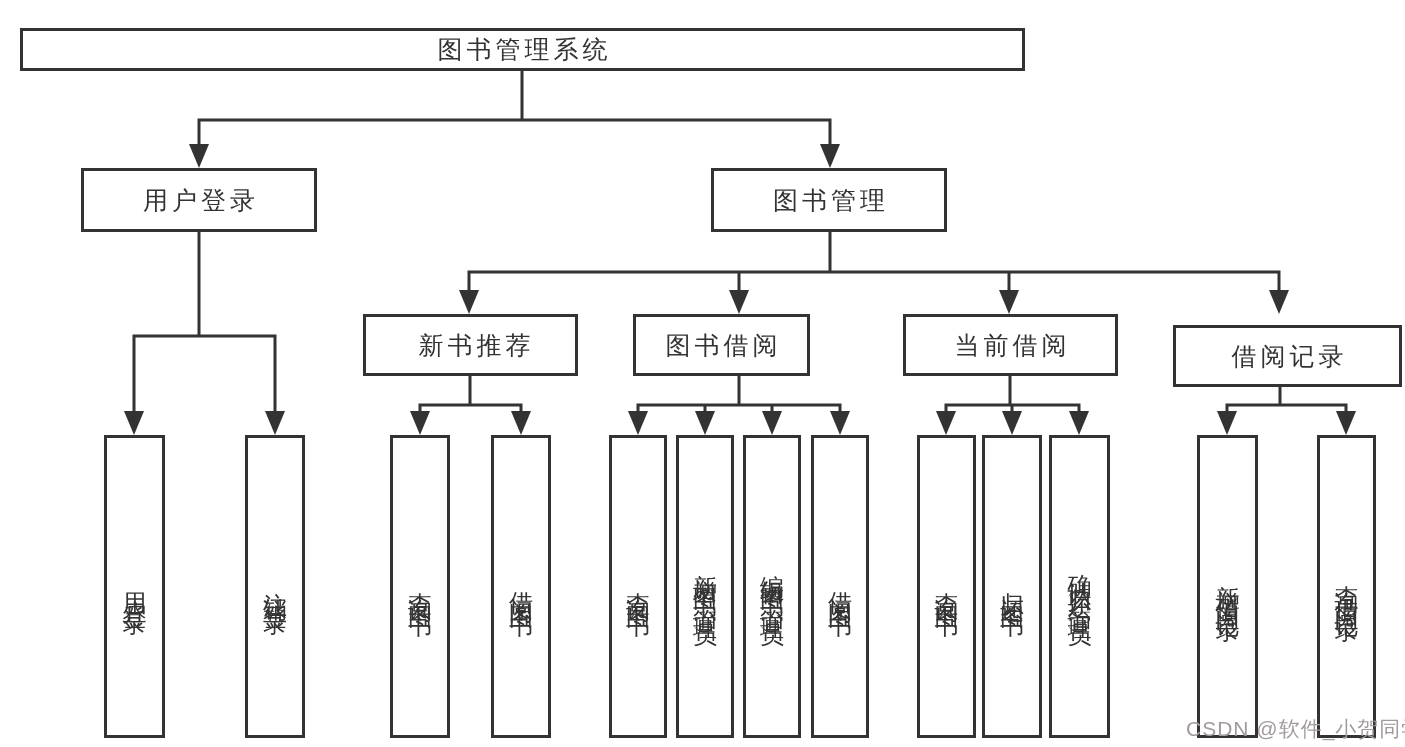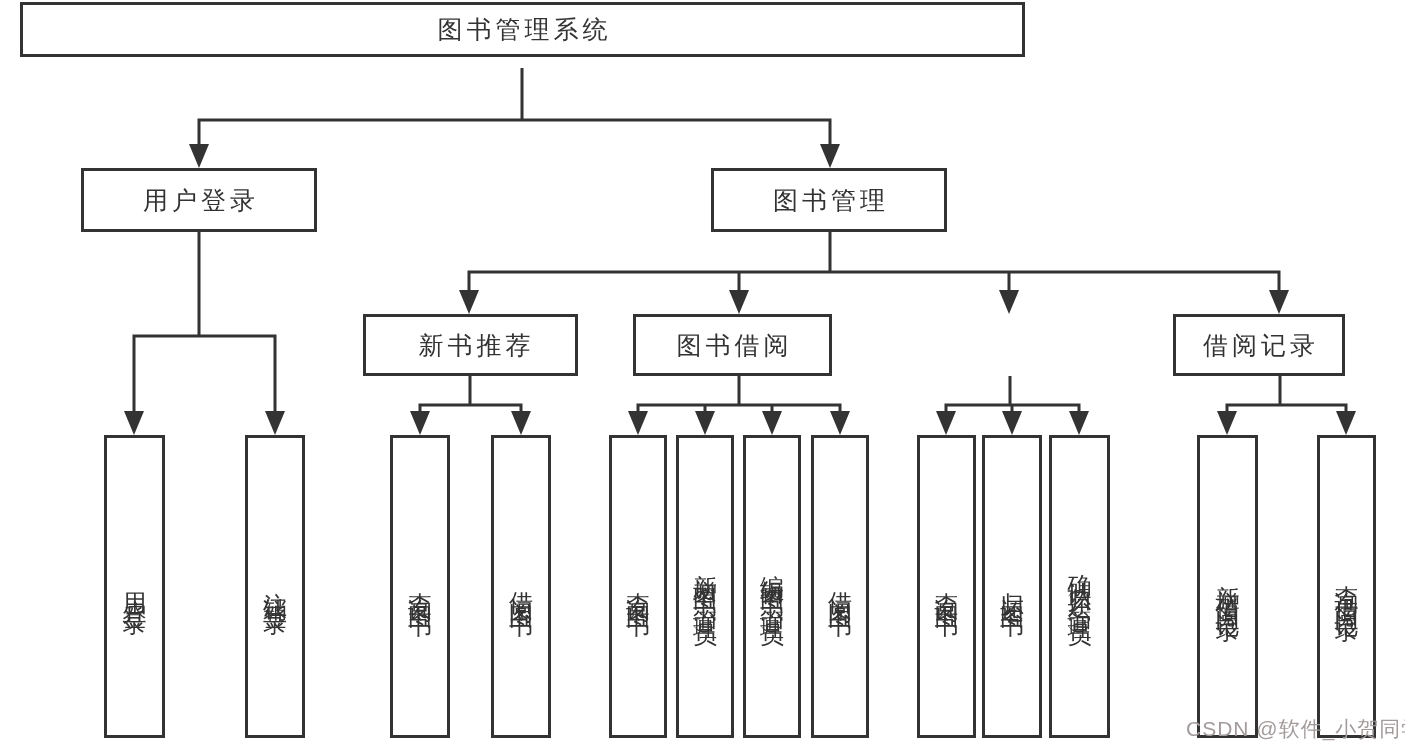--- a/index.html
+++ b/index.html
@@ -54,38 +54,41 @@
       <polygon points="762,411 782,411 772,435"></polygon>
       <polygon points="830,411 850,411 840,435"></polygon>
       <polygon points="936,411 956,411 946,435"></polygon>
       <polygon points="1002,411 1022,411 1012,435"></polygon>
       <polygon points="1069,411 1089,411 1079,435"></polygon>
       <polygon points="1217,411 1237,411 1227,435"></polygon>
       <polygon points="1336,411 1356,411 1346,435"></polygon>
     </g>
   </svg>
 
-  <div class="box" style="left:20px;top:2px;width:1005px;height:55px;">
+  <div class="box" style="left:20px;top:28px;width:1005px;height:43px;">
     <span class="hlabel">图书管理系统</span>
   </div>
 
   <div class="box" style="left:81px;top:168px;width:236px;height:64px;">
     <span class="hlabel">用户登录</span>
   </div>
   <div class="box" style="left:711px;top:168px;width:236px;height:64px;justify-content:center;">
     <span class="hlabel">图书管理</span>
   </div>
 
   <div class="box" style="left:363px;top:314px;width:215px;height:62px;padding-left:8px;">
     <span class="hlabel">新书推荐</span>
   </div>
-  <div class="box" style="left:633px;top:314px;width:199px;height:62px;">
+  <div class="box" style="left:633px;top:314px;width:177px;height:62px;">
     <span class="hlabel">图书借阅</span>
   </div>
-  <div class="box" style="left:1173px;top:314px;width:172px;height:62px;">
+  <div class="box" style="left:903px;top:314px;width:215px;height:62px;">
+    <span class="hlabel">当前借阅</span>
+  </div>
+  <div class="box" style="left:1173px;top:325px;width:229px;height:62px;">
     <span class="hlabel">借阅记录</span>
   </div>
 
   <div class="box leaf" style="left:104px;width:61px;">
     <span class="vlabel">用户登录</span>
   </div>
   <div class="box leaf" style="left:245px;width:60px;">
     <span class="vlabel">注销登录</span>
   </div>
 

